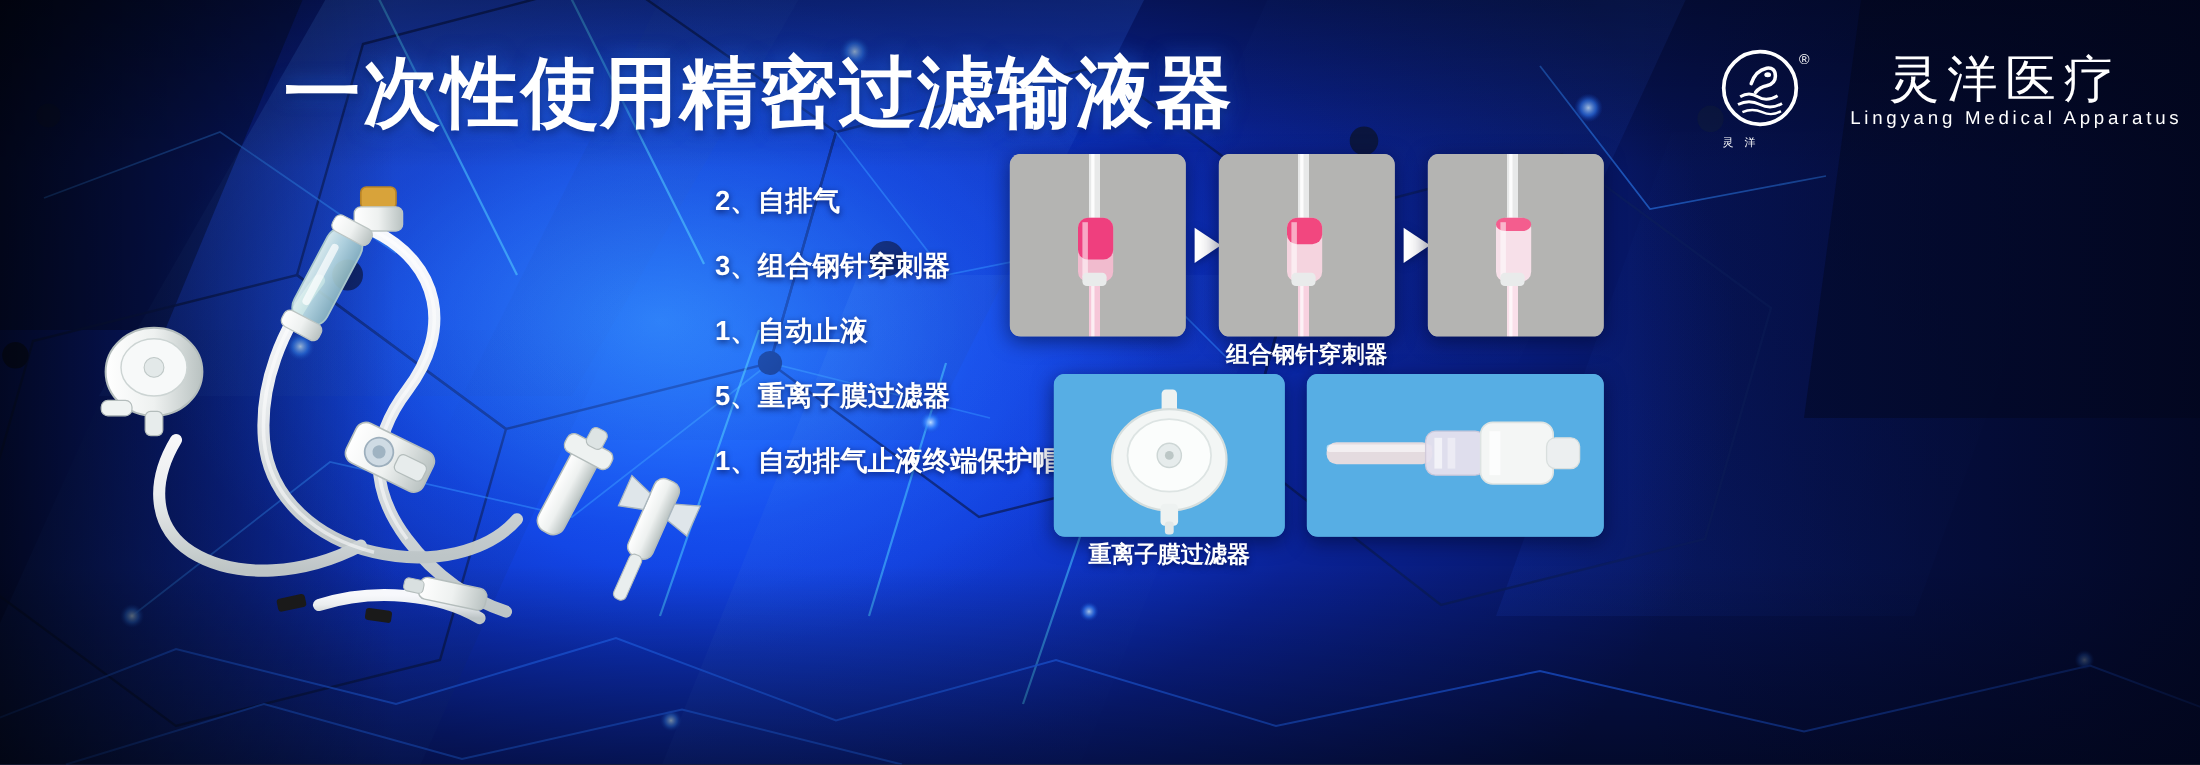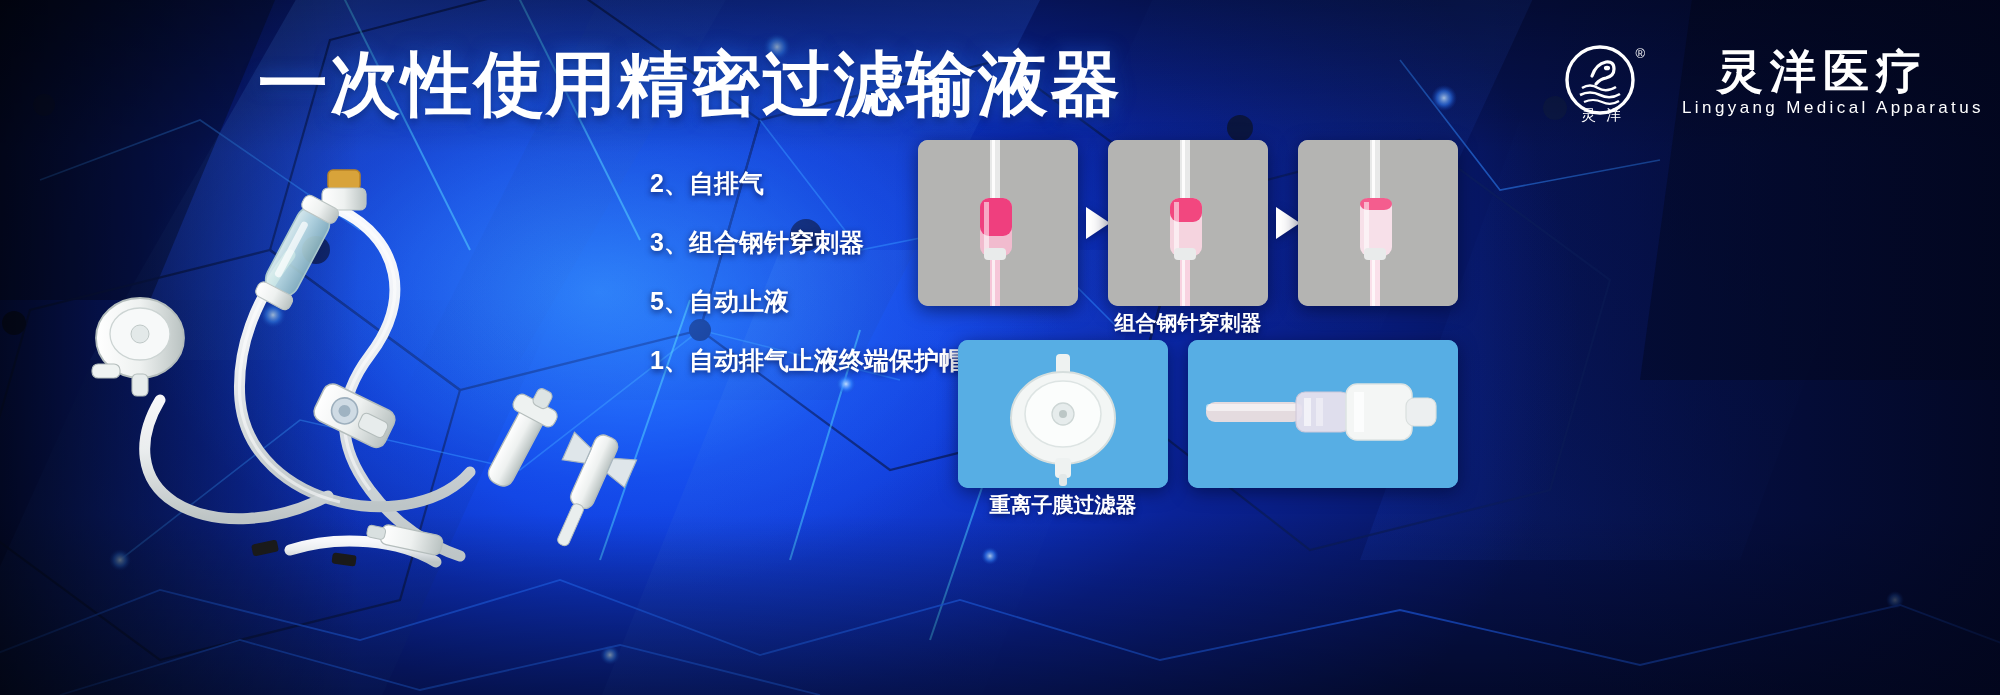--- a/index.html
+++ b/index.html
@@ -39,31 +39,31 @@
   #logo{
     position:absolute;right:16px;top:42px;
     display:flex;align-items:center;gap:20px;
   }
   .logo-mark{position:relative;width:80px;height:80px;flex:0 0 auto;}
   .logo-mark .reg{
     position:absolute;right:-3px;top:4px;color:#fff;font-size:13px;
   }
   .logo-word-wrap{display:flex;flex-direction:column;align-items:center;}
   .logo-cn{
-    font-size:46px;line-height:52px;font-weight:700;color:#fff;letter-spacing:7px;
+    font-size:46px;line-height:52px;font-weight:400;color:#fff;letter-spacing:7px;
     font-family:"DejaVu Sans","Liberation Sans",sans-serif;
   }
   .logo-en{
     font-size:17px;line-height:22px;color:#fff;letter-spacing:3.4px;
     font-family:"Liberation Sans",sans-serif;
     margin-left:20px;
   }
   .logo-sub-cn{
-    position:absolute;left:4px;top:64px;width:80px;text-align:center;
-    color:#fff;font-size:15px;letter-spacing:10px;
+    position:absolute;left:4px;top:81px;width:80px;
+    color:#fff;font-size:10px;letter-spacing:10px;
   }
   
   #features{
     position:absolute;left:650px;top:168px;width:330px;
   }
   .feature{
     color:#ffffff;font-size:25px;line-height:30px;font-weight:700;
     margin-bottom:29px;white-space:nowrap;
     text-shadow:0 2px 6px rgba(0,10,60,.75);
   }
@@ -277,21 +277,22 @@
       </g>
 
       <rect x="212" y="392" width="26" height="12" rx="3" fill="#1a1a1a" transform="rotate(-12 225 398)"></rect>
       <rect x="292" y="404" width="24" height="11" rx="3" fill="#1a1a1a" transform="rotate(8 304 410)"></rect>
     </svg>
   </div>
 
   <div id="features">
     <div class="feature">2、自排气</div>
     <div class="feature">3、组合钢针穿刺器</div>
-    <div class="feature">5、自动止液</div>
+    <div class="feature">1、自动止液</div>
+    <div class="feature">5、重离子膜过滤器</div>
     <div class="feature">1、自动排气止液终端保护帽</div>
   </div>
 
   <div class="panel panel-gray" style="left:918px;top:140px;width:160px;height:166px;">
     <svg width="160" height="166" viewBox="0 0 160 166">
       <rect width="160" height="166" fill="#b4b4b2"></rect>
       <rect x="0" y="0" width="160" height="166" fill="url(#none)"></rect>
       <rect x="72" y="0" width="10" height="62" fill="#e8e9e9"></rect>
       <rect x="74" y="0" width="3" height="62" fill="#fdfdfd"></rect>
       <rect x="62" y="58" width="32" height="58" rx="9" fill="#f4bcd0" opacity=".95"></rect>

